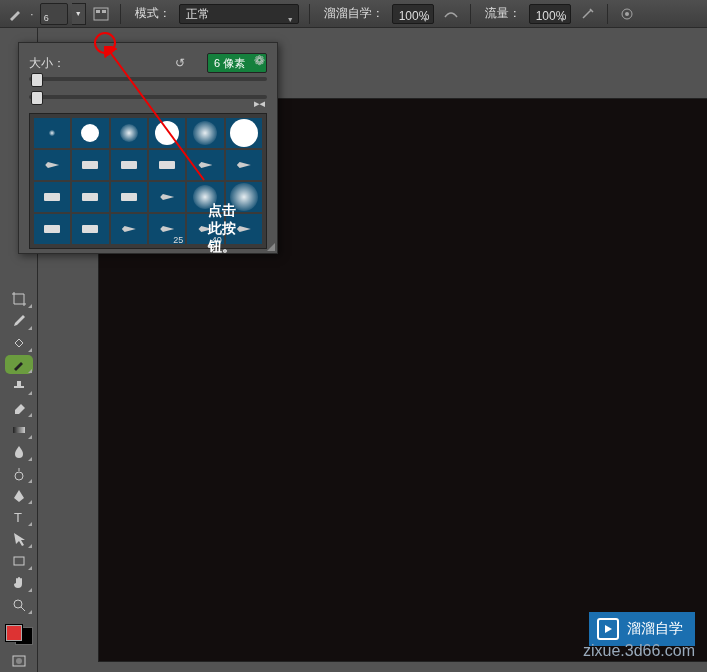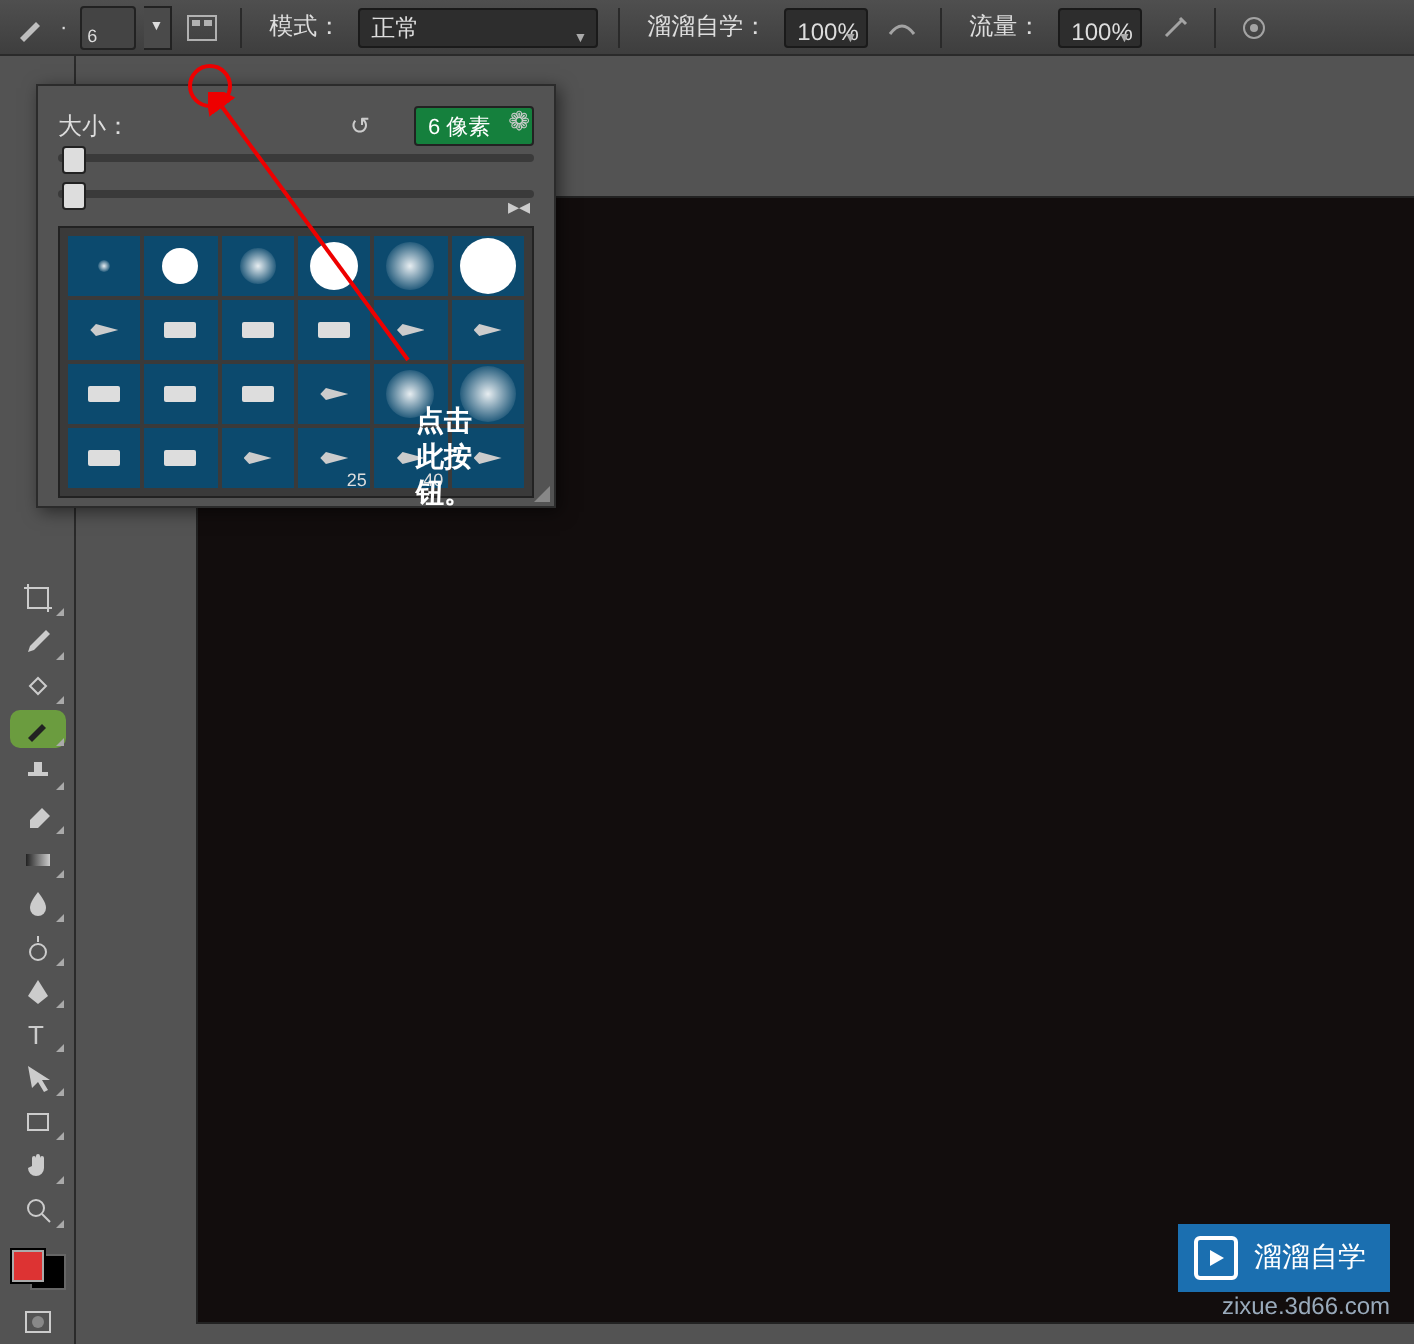--- a/index.html
+++ b/index.html
@@ -344,21 +344,21 @@
       border-radius: 3px;
       display: flex;
       align-items: center;
       justify-content: center;
     }
     .wm-url {
       position: absolute;
       right: 12px;
       bottom: 12px;
       color: #9ab;
-      font-size: 12px;
+      font-size: 16px;
     }
   </style>
 </head>
 <body>
 
 <div class="top-toolbar">
   <span class="tb-icon">
     <svg width="14" height="14" viewBox="0 0 14 14">
         <path d="M2 12 L10 4 L12 6 L4 14 Z" fill="#ddd"></path>
       </svg>

